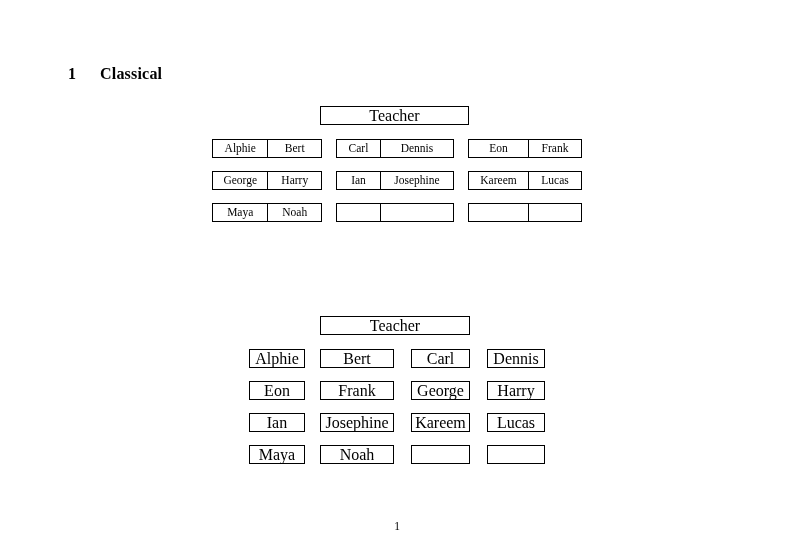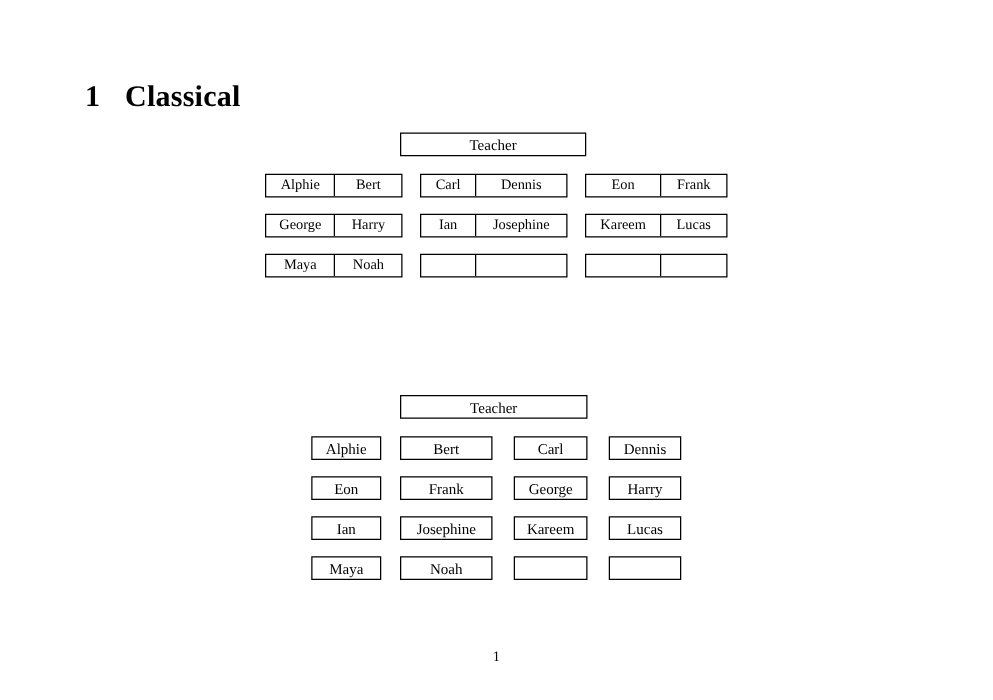--- a/index.html
+++ b/index.html
@@ -18,21 +18,21 @@
 
   .page {
     position: absolute;
     inset: 0;
   }
 
   
   .section-heading {
     position: absolute;
     font-weight: bold;
-    font-size: 24px;
+    font-size: 16px;
     line-height: 1;
     white-space: nowrap;
     letter-spacing: 0.2px;
   }
   .section-heading .sec-num {
     display: inline-block;
     width: 32px;
   }
 
   #heading-classical   { left: 68px; top: 66px; }
@@ -41,21 +41,21 @@
   
   .box {
     position: absolute;
     box-sizing: border-box;
     border: 1px solid #000000;
     background: #ffffff;
     height: 19px;
     display: flex;
     align-items: center;
     justify-content: center;
-    font-size: 12px;
+    font-size: 16px;
     line-height: 1;
     white-space: nowrap;
   }
 
   
   .split {
     position: absolute;
     box-sizing: border-box;
     border: 1px solid #000000;
     background: #ffffff;

